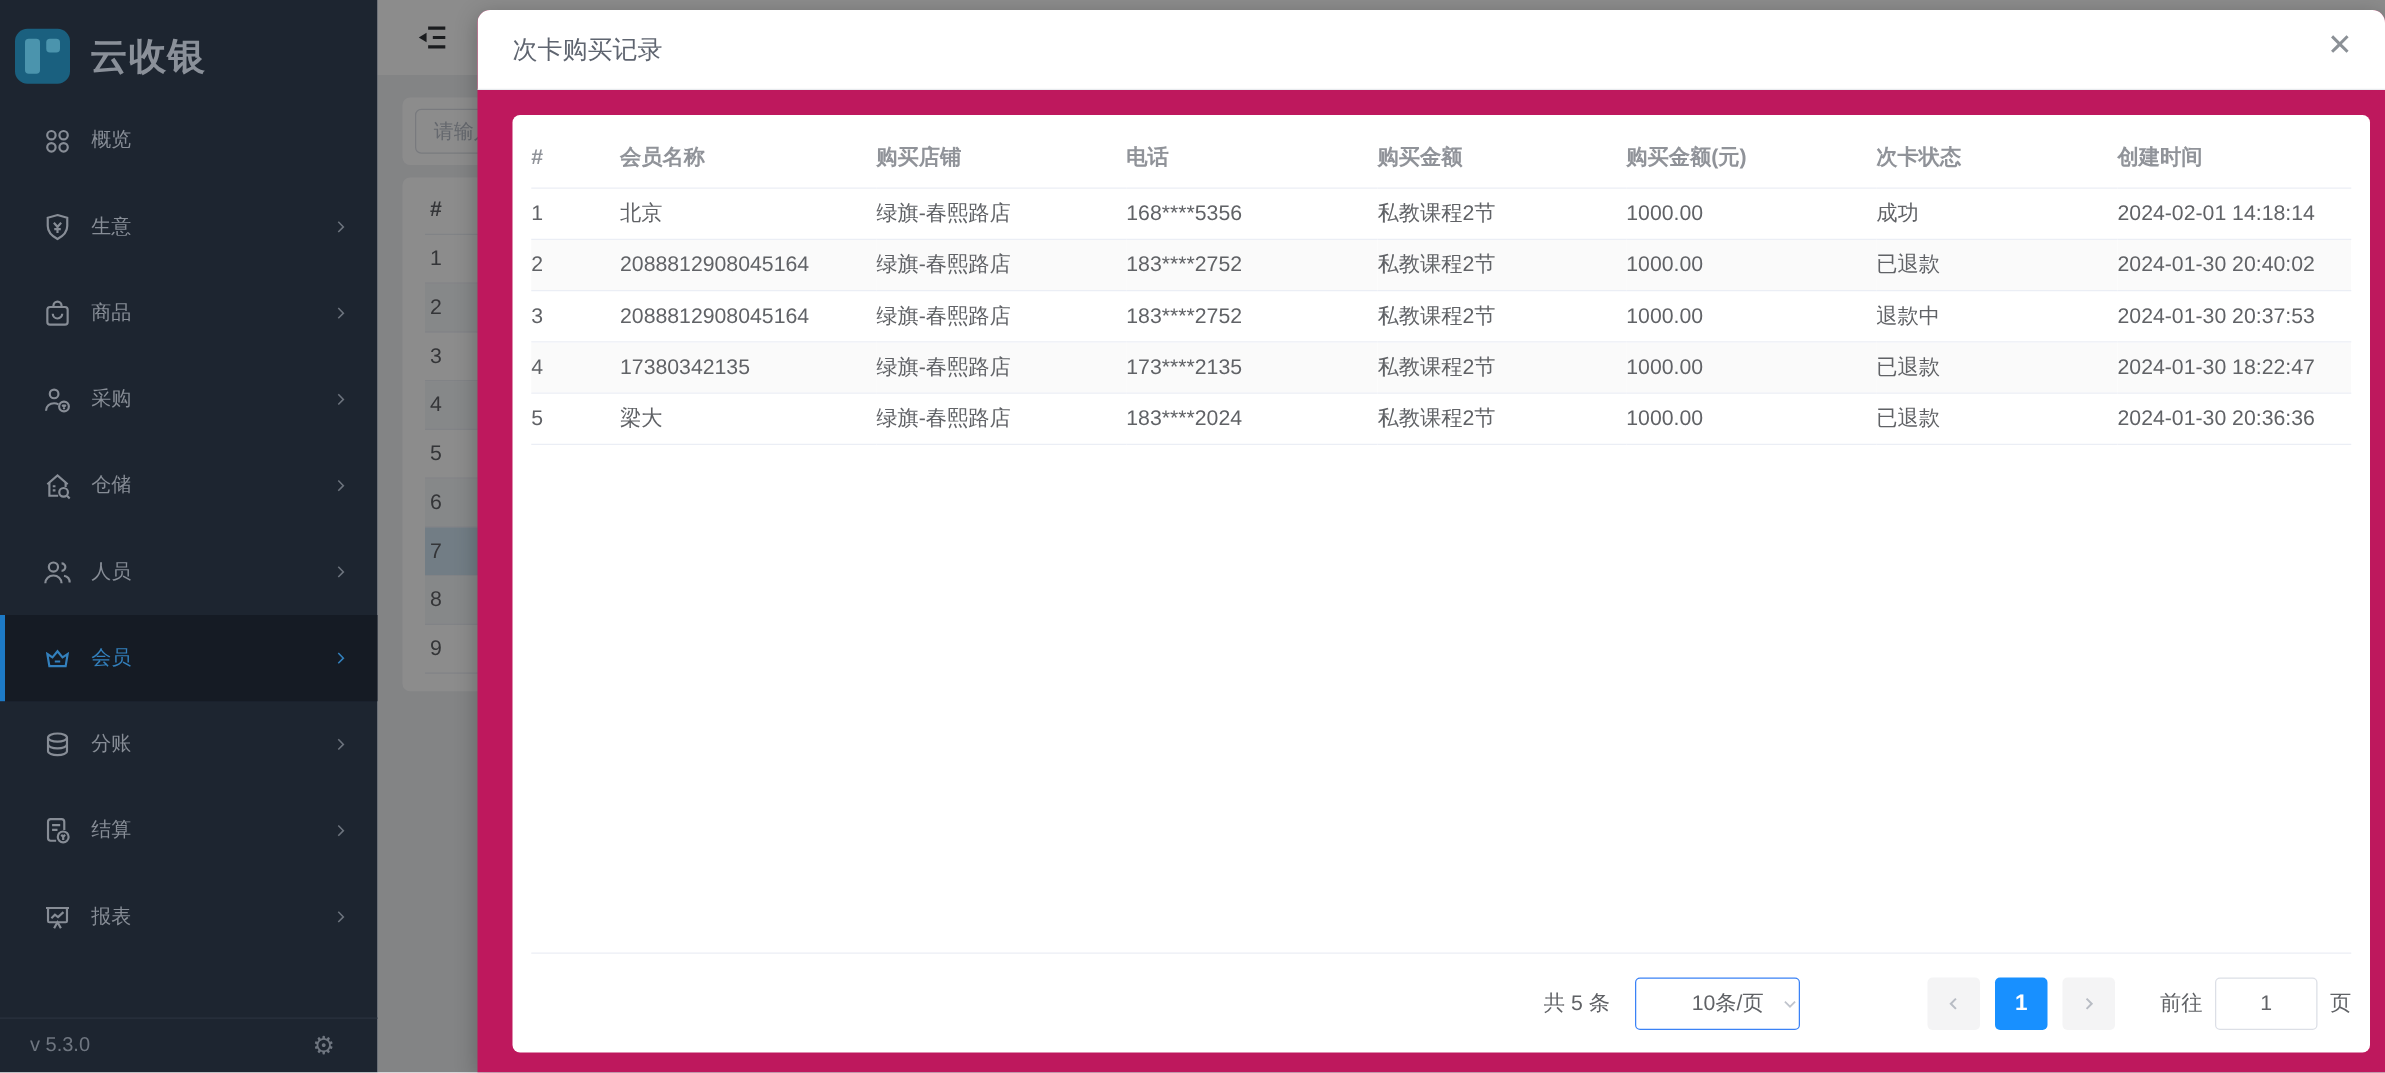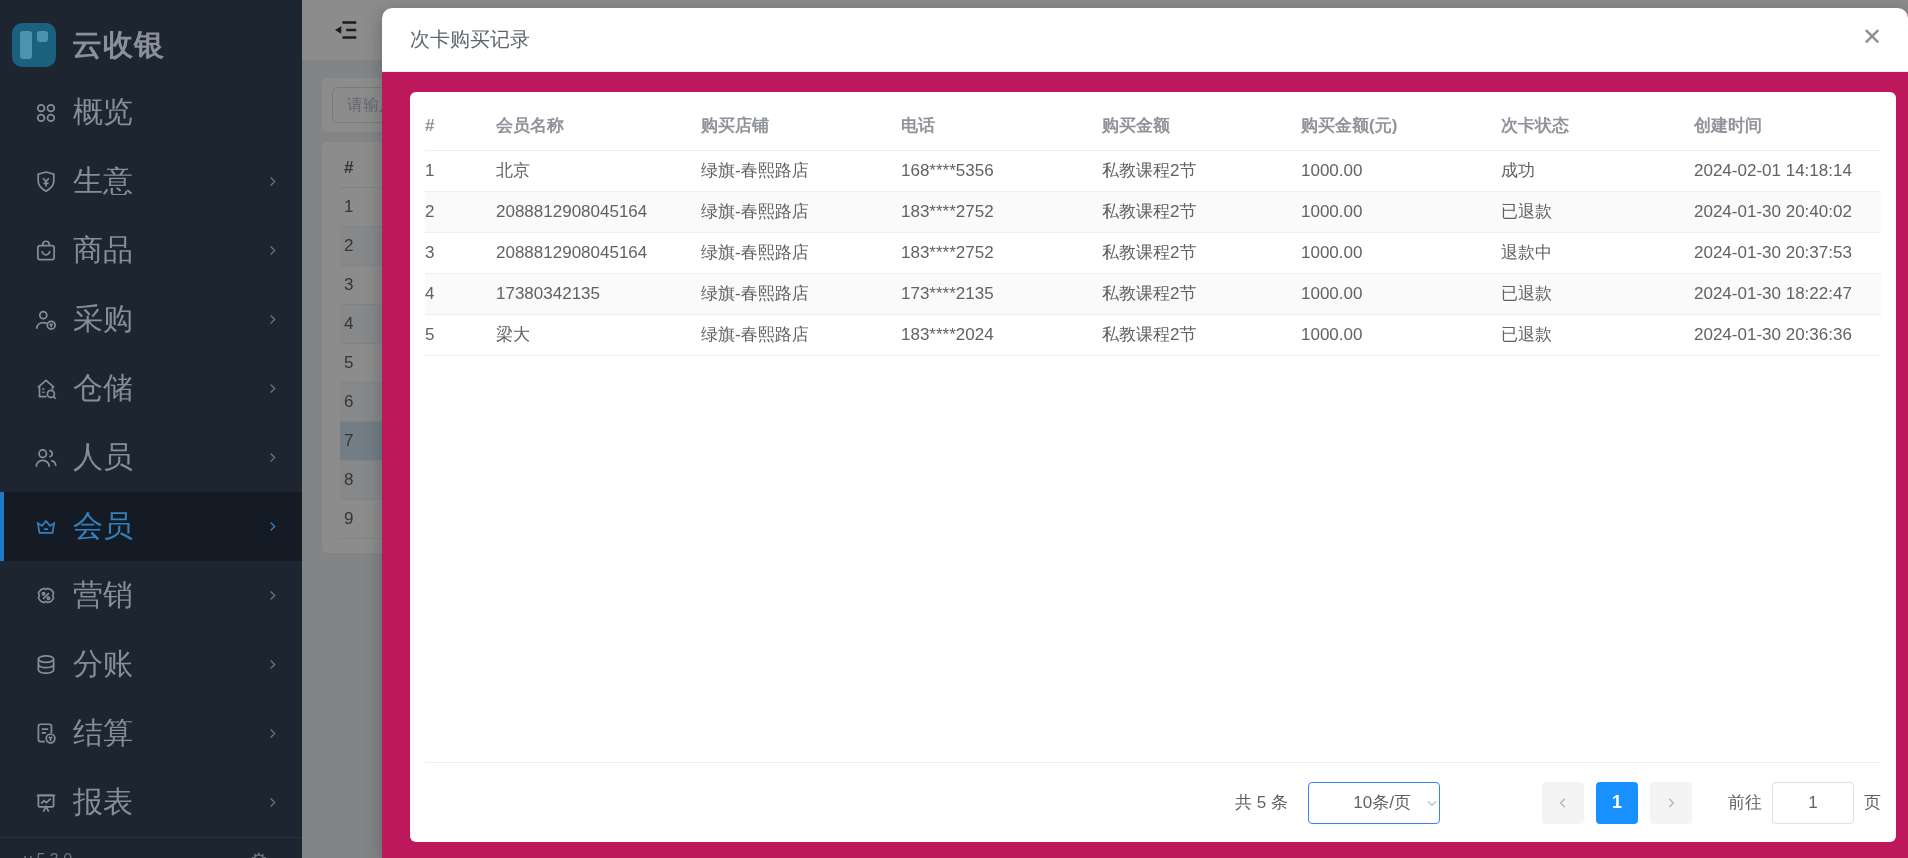--- a/index.html
+++ b/index.html
@@ -15,21 +15,21 @@
   .logo-icon::before { content:""; position:absolute; left:8px; top:8px; width:12px; height:28px;
     background:#4b94ad; border-radius:3px; }
   .logo-icon::after { content:""; position:absolute; right:8px; top:8px; width:11px; height:11px;
     background:#4b94ad; border-radius:3px; }
   .logo-text { color:#8a9099; font-size:30px; font-weight:bold; margin-left:16px; letter-spacing:1px; }
   .menu { flex:1; margin-top:4px; }
   .menu-item { height:69px; display:flex; align-items:center; padding:0 22px 0 33px;
     color:#878d96; cursor:pointer; position:relative; }
   .menu-item .mi-icon { width:26px; height:26px; flex:none; display:flex; align-items:center; }
   .menu-item .mi-icon svg { width:26px; height:26px; }
-  .menu-item .mi-label { font-size:30px; margin-left:14px; flex:1; }
+  .menu-item .mi-label { font-size:16px; margin-left:14px; flex:1; }
   .menu-item .mi-arrow { width:15px; height:15px; color:#6c737d; flex:none; }
   .menu-item.active { background:#151b24; color:#3380bd; }
   .menu-item.active::before { content:""; position:absolute; left:0; top:0; bottom:0; width:4px; background:#1d7ac6; }
   .menu-item.active .mi-label, .menu-item.active .mi-arrow { color:#3380bd; }
   .sidebar-footer { flex:none; height:44px; border-top:1px solid #2a323e;
     display:flex; align-items:center; justify-content:space-between; padding:0 34px 0 24px;
     color:#6f7680; font-size:16px; }
   .gear { font-size:20px; color:#6f7680; cursor:pointer; }
 
   
@@ -222,34 +222,20 @@
               <path d="M10 14h4"></path>
             </svg>
           </span>
           <span class="mi-label">会员</span>
           <span class="mi-arrow"><svg viewBox="0 0 24 24" fill="none" stroke="currentColor" stroke-width="2">
               <path d="M9 5.5l6.5 6.5L9 18.5"></path>
             </svg></span>
         </div>
         <div class="menu-item">
           <span class="mi-icon">
-            <svg viewBox="0 0 24 24" fill="none" stroke="currentColor" stroke-width="1.5">
-              <path d="M5 9l2.2-2.8L10.4 5l1.6 1 1.6-1 3.2 1.2L19 9l-.8 2.5.8 2.5-2.2 2.8-3.2 1.2-1.6-1-1.6 1-3.2-1.2L5 14l.8-2.5L5 9z"></path>
-              <circle cx="9.7" cy="10" r="1.1"></circle>
-              <circle cx="14.3" cy="14" r="1.1"></circle>
-              <path d="M9.3 14.7l5.4-5.4"></path>
-            </svg>
-          </span>
-          <span class="mi-label">营销</span>
-          <span class="mi-arrow"><svg viewBox="0 0 24 24" fill="none" stroke="currentColor" stroke-width="2">
-              <path d="M9 5.5l6.5 6.5L9 18.5"></path>
-            </svg></span>
-        </div>
-        <div class="menu-item">
-          <span class="mi-icon">
             <svg viewBox="0 0 24 24" fill="none" stroke="currentColor" stroke-width="1.6">
               <ellipse cx="12" cy="6.5" rx="7" ry="3"></ellipse>
               <path d="M5 6.5v5c0 1.7 3.1 3 7 3s7-1.3 7-3v-5"></path>
               <path d="M5 11.5v5c0 1.7 3.1 3 7 3s7-1.3 7-3v-5"></path>
             </svg>
           </span>
           <span class="mi-label">分账</span>
           <span class="mi-arrow"><svg viewBox="0 0 24 24" fill="none" stroke="currentColor" stroke-width="2">
               <path d="M9 5.5l6.5 6.5L9 18.5"></path>
             </svg></span>

